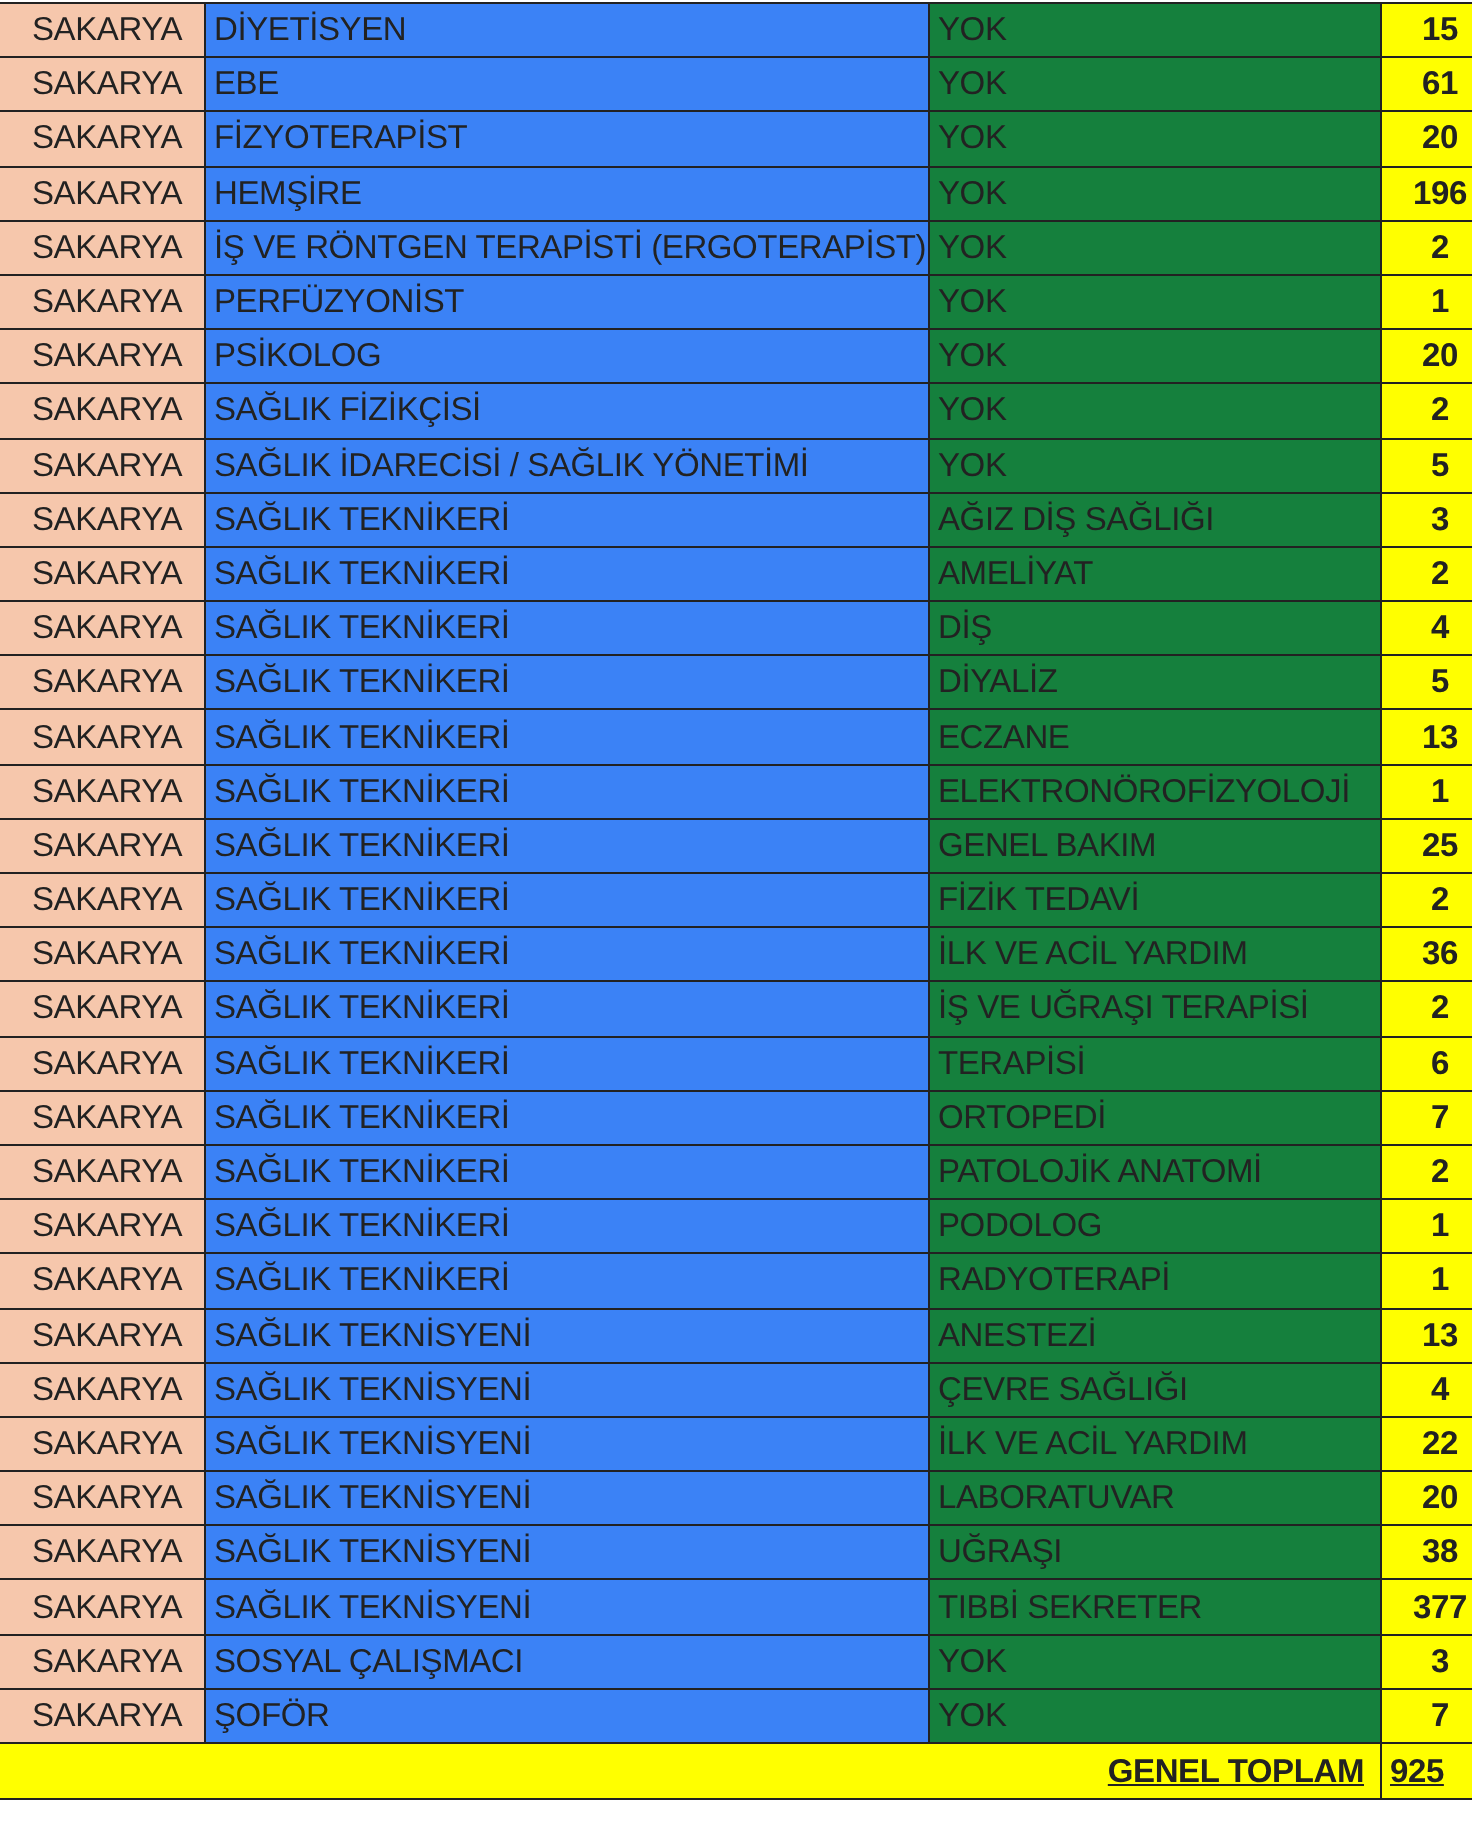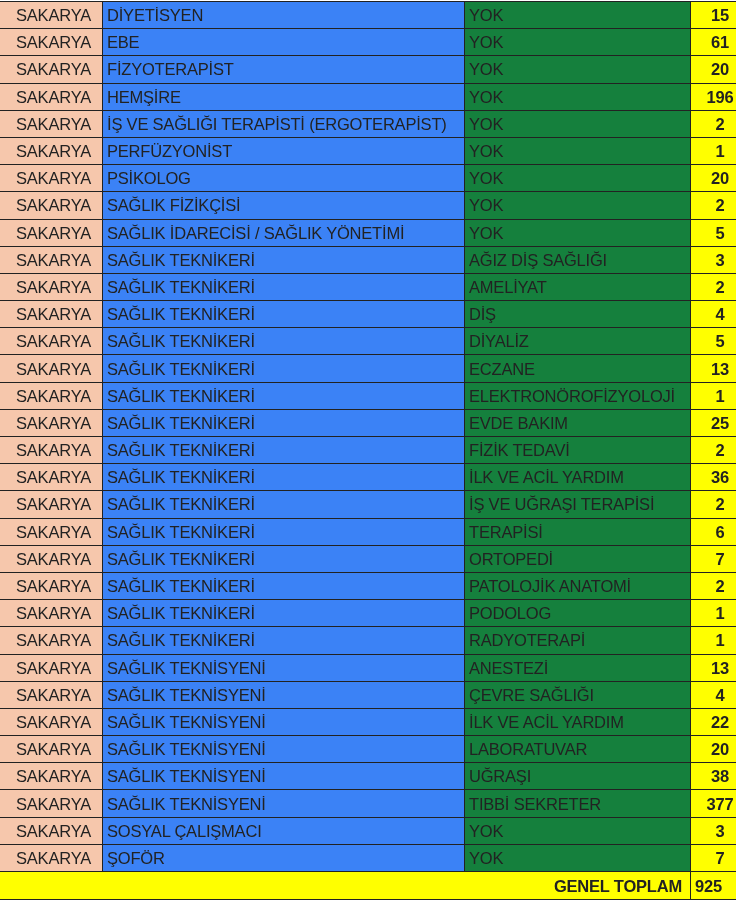--- a/index.html
+++ b/index.html
@@ -3,21 +3,21 @@
 <meta charset="utf-8">
 <style>
   html,body{margin:0;padding:0;background:#ffffff;}
   body{width:736px;height:920px;overflow:hidden;font-family:"Liberation Sans","DejaVu Sans",sans-serif;}
   table{border-collapse:collapse;table-layout:fixed;width:738px;margin-left:-1px;margin-top:1px;}
   td{border:1.5px solid #222;height:26.2px;padding:0 4px;font-size:16.5px;color:#222;white-space:nowrap;overflow:hidden;line-height:26px;letter-spacing:-0.2px;}
   td.c1{background:#f6c7ac;width:82px;padding-left:16px;}
   td.c2{background:#3b82f6;width:353px;}
   td.c3{background:#15803d;width:217px;}
   td.c4{background:#ffff00;text-align:center;width:50px;padding-right:3px;font-weight:bold;}
-  tr.total td{background:#ffff00;font-weight:bold;height:27px;}
+  tr.total td{background:#ffff00;font-weight:bold;height:27px;text-decoration:underline;}
   tr.total td.label{text-align:right;padding-right:8px;}
   tr.total td.num{text-align:left;padding-right:3px;}
 </style>
 </head>
 <body>
 
 <table>
   <tbody id="tbody">
       <tr>
         <td class="c1">SAKARYA</td>
@@ -38,21 +38,21 @@
         <td class="c4">20</td>
       </tr>
       <tr>
         <td class="c1">SAKARYA</td>
         <td class="c2">HEMŞİRE</td>
         <td class="c3">YOK</td>
         <td class="c4">196</td>
       </tr>
       <tr>
         <td class="c1">SAKARYA</td>
-        <td class="c2">İŞ VE SAĞLIĞI TERAPİSTİ (ERGOTERAPİST)</td>
+        <td class="c2">İŞ VE RÖNTGEN TERAPİSTİ (ERGOTERAPİST)</td>
         <td class="c3">YOK</td>
         <td class="c4">2</td>
       </tr>
       <tr>
         <td class="c1">SAKARYA</td>
         <td class="c2">PERFÜZYONİST</td>
         <td class="c3">YOK</td>
         <td class="c4">1</td>
       </tr>
       <tr>
@@ -105,21 +105,21 @@
       </tr>
       <tr>
         <td class="c1">SAKARYA</td>
         <td class="c2">SAĞLIK TEKNİKERİ</td>
         <td class="c3">ELEKTRONÖROFİZYOLOJİ</td>
         <td class="c4">1</td>
       </tr>
       <tr>
         <td class="c1">SAKARYA</td>
         <td class="c2">SAĞLIK TEKNİKERİ</td>
-        <td class="c3">EVDE BAKIM</td>
+        <td class="c3">GENEL BAKIM</td>
         <td class="c4">25</td>
       </tr>
       <tr>
         <td class="c1">SAKARYA</td>
         <td class="c2">SAĞLIK TEKNİKERİ</td>
         <td class="c3">FİZİK TEDAVİ</td>
         <td class="c4">2</td>
       </tr>
       <tr>
         <td class="c1">SAKARYA</td>

